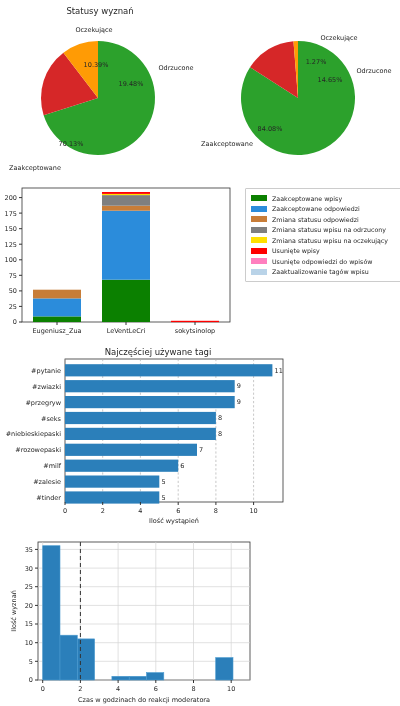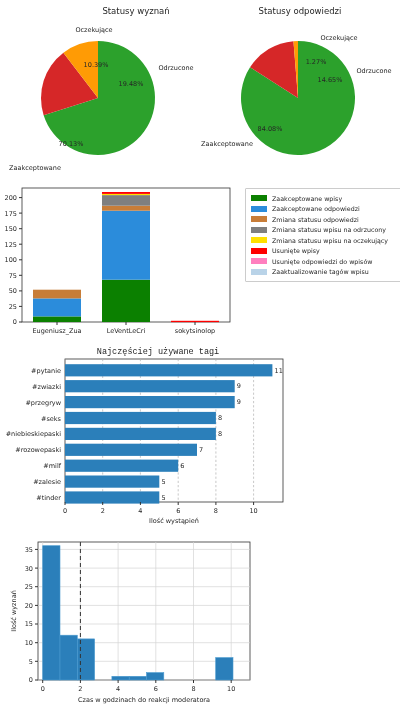--- a/index.html
+++ b/index.html
@@ -12,41 +12,40 @@
   text{font-family:"DejaVu Sans","Liberation Sans",sans-serif;}
   .lgbox{position:absolute;border:1px solid #cccccc;background:#ffffff;border-radius:1px;}
   .lgrow{display:flex;align-items:center;height:10.5px;}
   .lgsw{width:16px;height:6px;margin-right:5px;flex:none;}
   .lgtx{font-size:6.3px;color:#262626;white-space:nowrap;}
 </style>
 </head>
 <body>
 
 <div class="panel" style="left:0;top:0;width:200px;height:180px;">
-  <div class="ttl" style="position:absolute;left:0;top:6px;width:200px;margin-left:36px;">Statusy wyznań</div>
+  <div class="ttl" style="position:absolute;left:0;top:6px;width:200px;">Statusy wyznań</div>
   <svg width="200" height="160" style="position:absolute;left:0;top:18px;">
     <g transform="translate(98,80)">
 
       <path d="M 0 0 L 0.00 -57.00 A 57 57 0 1 1 -54.35 17.17 Z" fill="#2ca12c"></path>
 
       <path d="M 0 0 L -54.35 17.17 A 57 57 0 0 1 -34.62 -45.28 Z" fill="#d62728"></path>
       <path d="M 0 0 L -34.62 -45.28 A 57 57 0 0 1 -0.00 -57.00 Z" fill="#ff9b05"></path>
 
       <text x="-27" y="48" class="tick" text-anchor="middle" font-size="7">70.13%</text>
       <text x="33" y="-12" class="tick" text-anchor="middle" font-size="7">19.48%</text>
       <text x="-2" y="-31" class="tick" text-anchor="middle" font-size="7">10.39%</text>
       <text x="-63" y="72" class="tick" text-anchor="middle" font-size="7">Zaakceptowane</text>
       <text x="78" y="-28" class="tick" text-anchor="middle" font-size="7">Odrzucone</text>
       <text x="-4" y="-66" class="tick" text-anchor="middle" font-size="7">Oczekujące</text>
     </g>
   </svg>
 </div>
 
 <div class="panel" style="left:200px;top:0;width:200px;height:180px;">
-  <div class="ttl" style="position:absolute;left:0;top:6px;width:200px;">Statusy odpowiedzi</div>
   <svg width="200" height="160" style="position:absolute;left:0;top:18px;">
     <g transform="translate(98,80)">
       <path d="M 0 0 L 0.00 -57.00 A 57 57 0 1 1 -47.97 -30.78 Z" fill="#2ca12c"></path>
       <path d="M 0 0 L -47.97 -30.78 A 57 57 0 0 1 -4.54 -56.82 Z" fill="#d62728"></path>
       <path d="M 0 0 L -4.54 -56.82 A 57 57 0 0 1 -0.00 -57.00 Z" fill="#ff9b05"></path>
       <text x="-28" y="33" class="tick" text-anchor="middle" font-size="7">84.08%</text>
       <text x="32" y="-16" class="tick" text-anchor="middle" font-size="7">14.65%</text>
       <text x="18" y="-34" class="tick" text-anchor="middle" font-size="7">1.27%</text>
       <text x="-71" y="48" class="tick" text-anchor="middle" font-size="7">Zaakceptowane</text>
       <text x="76" y="-25" class="tick" text-anchor="middle" font-size="7">Odrzucone</text>
@@ -158,21 +157,21 @@
       <span class="lgtx">Usunięte odpowiedzi do wpisów</span>
     </div>
     <div class="lgrow">
       <span class="lgsw" style="background:#b9d3e8;"></span>
       <span class="lgtx">Zaaktualizowanie tagów wpisu</span>
     </div>
   </div>
 </div>
 
 <div class="panel" style="left:0;top:345px;width:400px;height:175px;">
-  <div class="ttl" style="position:absolute;left:0;top:2px;width:316px;font-family:Liberation Mono, monospace;">Najczęściej używane tagi</div>
+  <div class="ttl" style="position:absolute;left:0;top:2px;width:316px;">Najczęściej używane tagi</div>
   <svg width="400" height="165" style="position:absolute;left:0;top:12px;">
 
     <rect x="65" y="2" width="218" height="143" fill="#ffffff" stroke="#333333" stroke-width="0.8"></rect>
 
     <g stroke="#b0b0b0" stroke-width="0.7" stroke-dasharray="2.2,2">
       <line x1="65" y1="2" x2="65" y2="145"></line>
       <line x1="102.7" y1="2" x2="102.7" y2="145"></line>
       <line x1="140.4" y1="2" x2="140.4" y2="145"></line>
       <line x1="178.2" y1="2" x2="178.2" y2="145"></line>
       <line x1="215.9" y1="2" x2="215.9" y2="145"></line>

